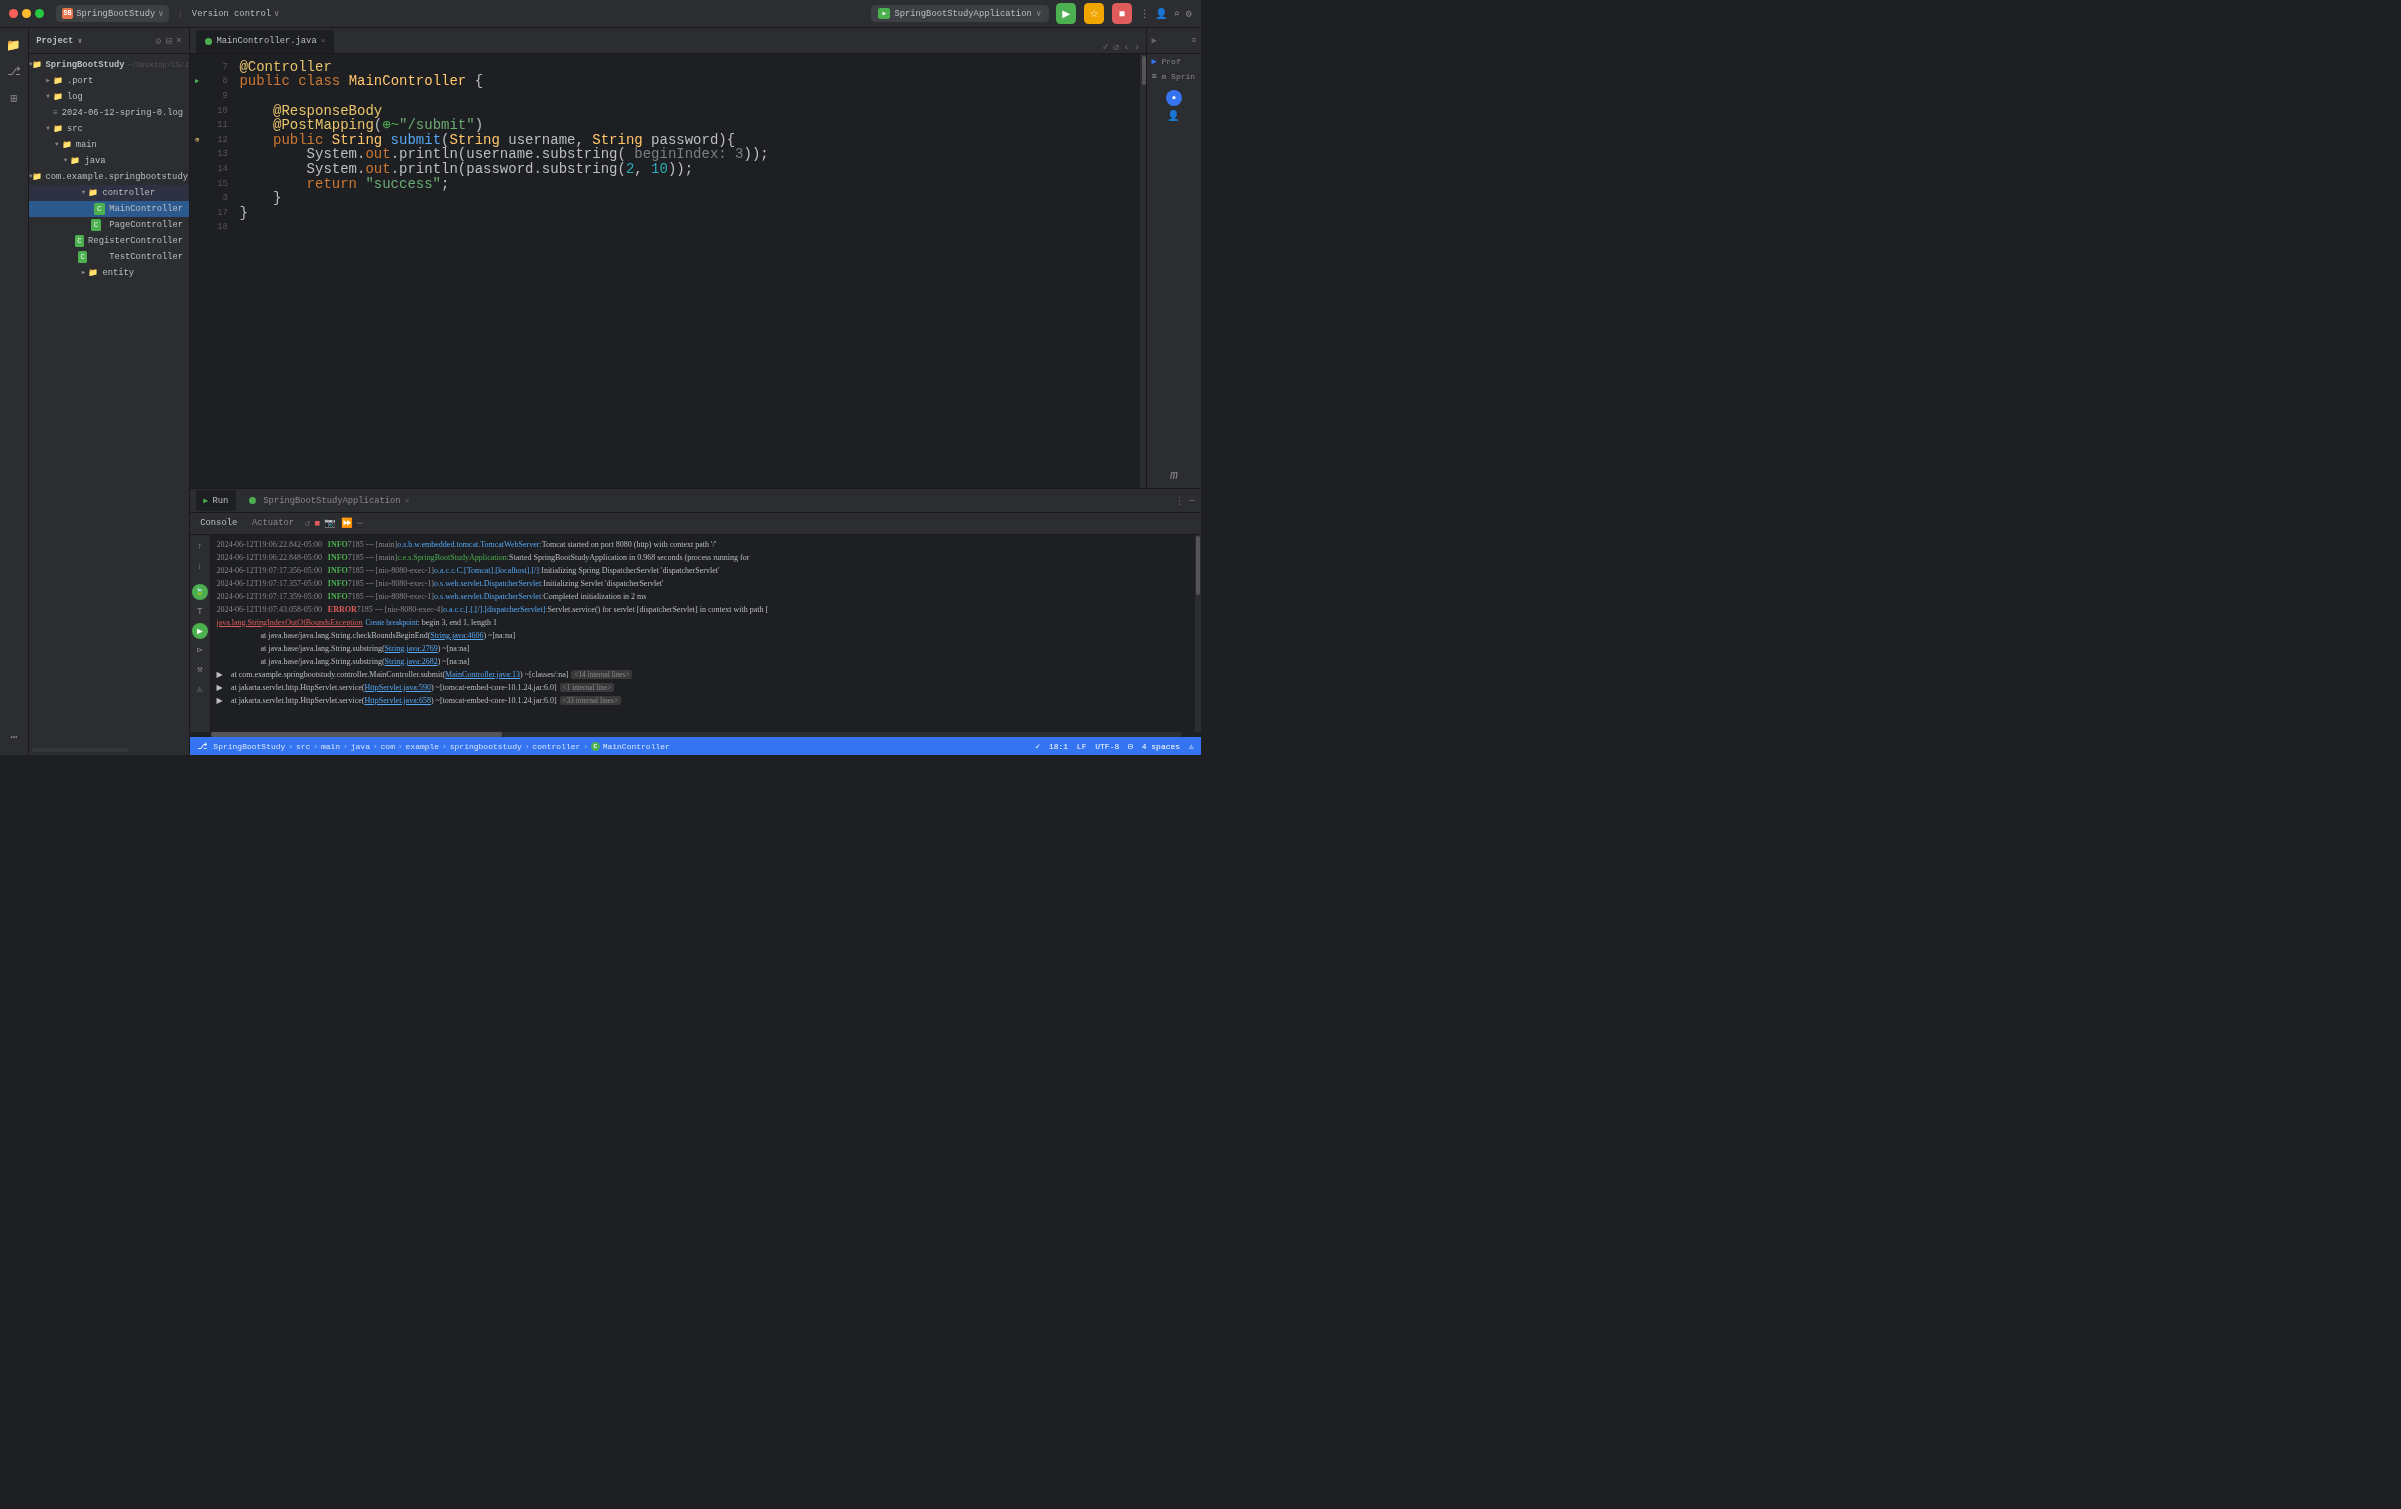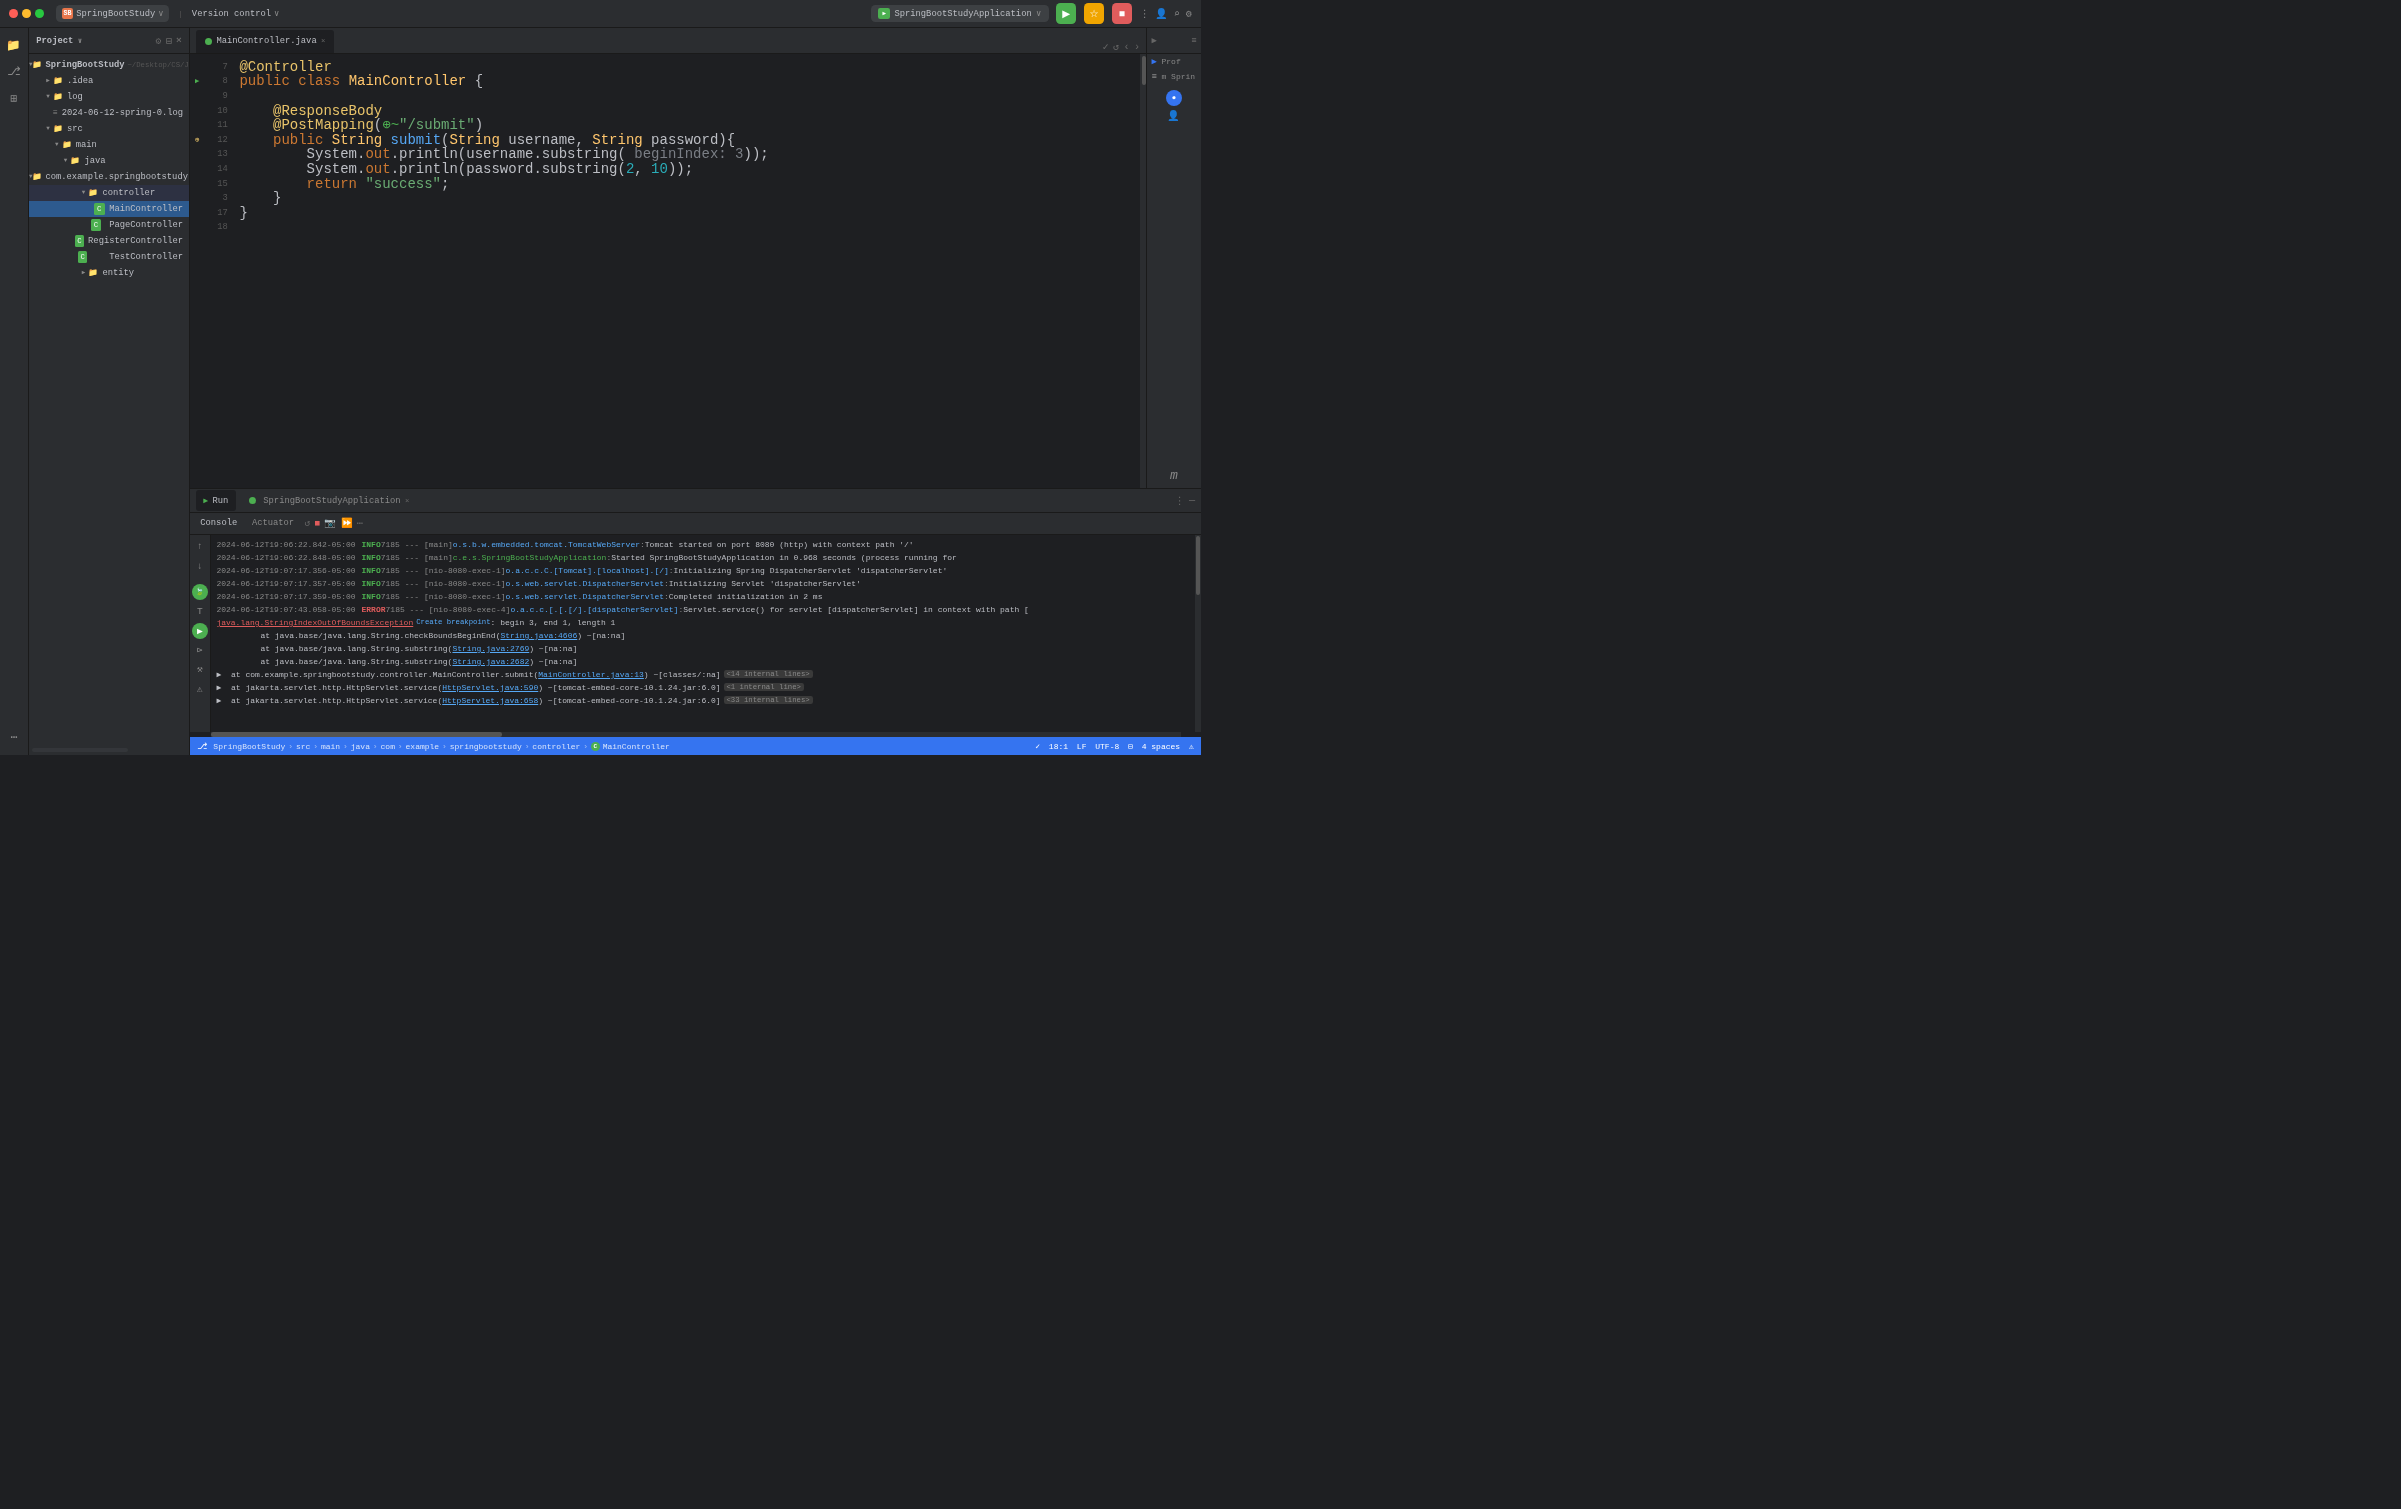--- a/index.html
+++ b/index.html
@@ -420,21 +420,21 @@
       font-size: 9.5px;
     }
     .console-toolbar-icons span { cursor: pointer; }
 
     
     .console-output {
       flex: 1;
       overflow-y: auto;
       padding: 2.9px 0;
       font-size: 8.4px;
-      font-family: Liberation Mono, monospace;
+      font-family: Liberation Serif, serif;
     }
     .console-line {
       height: 13px;
       display: flex;
       align-items: center;
       padding: 0 5.9px;
       white-space: nowrap;
       color: #bcbec4;
       font-size: 8px;
     }
@@ -593,21 +593,21 @@
         <span class="arrow">▼</span>
         <span class="icon icon-folder">📁</span>
         <span style="font-weight:600">SpringBootStudy</span>
         <span style="color:#555; font-size:7.3px; margin-left:2.9px">~/Desktop/CS/JavaEE/5</span>
       </div>
 
       <div class="tree-item">
         <span class="indent" style="width:14.6px"></span>
         <span class="arrow">▶</span>
         <span class="icon icon-folder">📁</span>
-        <span>.idea</span>
+        <span>.port</span>
       </div>
 
       <div class="tree-item">
         <span class="indent" style="width:14.6px"></span>
         <span class="arrow">▼</span>
         <span class="icon icon-folder">📁</span>
         <span>log</span>
       </div>
 
       <div class="tree-item">

